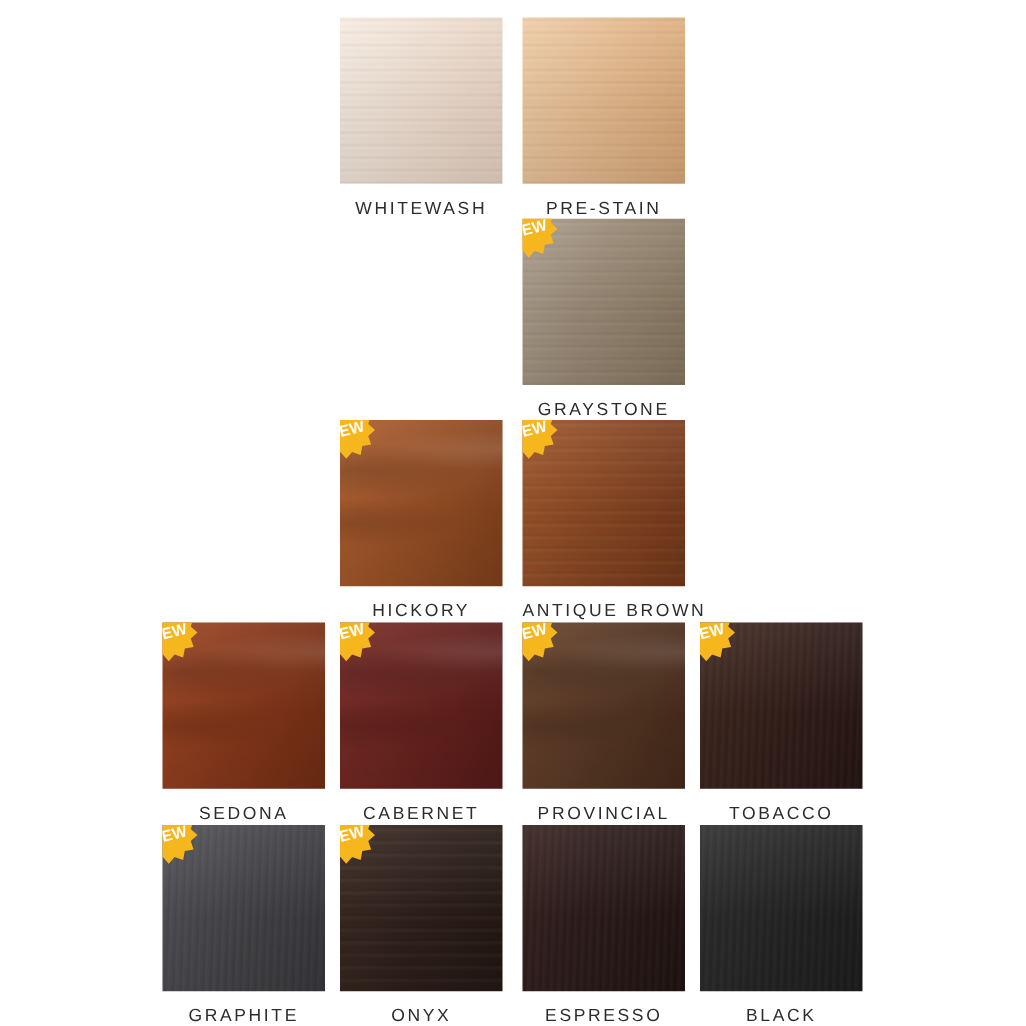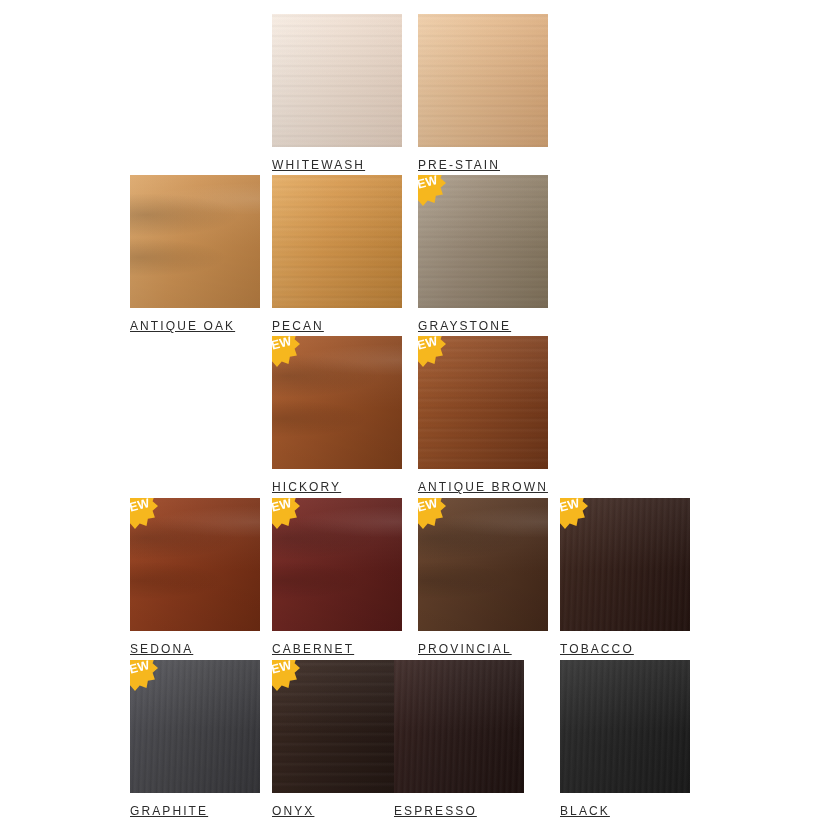--- a/index.html
+++ b/index.html
@@ -66,27 +66,27 @@
       rgba(255,255,255,0.03) 3px,
       rgba(0,0,0,0.00) 6px
     );
   }
   .swatch .grain.shade {
     background-image: linear-gradient(to bottom, rgba(255,255,255,0.07), rgba(0,0,0,0.06) 55%, rgba(0,0,0,0.10));
   }
 
   .label {
     margin-top: 11px;
-    font-size: 12px;
+    text-align: center;
+    font-size: 14px;
     letter-spacing: 2.1px;
     color: #2c2c2c;
     text-transform: uppercase;
     white-space: nowrap;
     font-weight: 400;
-    text-decoration: underline;
   }
 
   .badge {
     position: absolute;
     width: 48px;
     height: 48px;
     left: -19px;
     top: -16px;
     z-index: 5;
     pointer-events: auto;
@@ -111,34 +111,20 @@
       </div>
       <div class="label" style="color: rgb(44, 44, 44);">WHITEWASH</div>
     </div>
     <div class="swatch-cell" style="left: 418px; top: 14px;">
       <div class="swatch" style="width: 130px; height: 133px; background: linear-gradient(105deg, rgb(240, 206, 168) 0%, rgb(232, 190, 146) 42%, rgb(217, 168, 120) 100%);">
         <div class="grain horiz"></div>
         <div class="grain shade"></div>
       </div>
       <div class="label" style="color: rgb(44, 44, 44);">PRE-STAIN</div>
     </div>
-    <div class="swatch-cell" style="left: 130px; top: 175px;">
-      <div class="swatch" style="width: 130px; height: 133px; background: linear-gradient(105deg, rgb(220, 167, 106) 0%, rgb(206, 147, 84) 42%, rgb(184, 126, 66) 100%);">
-        <div class="grain cathedral"></div>
-        <div class="grain shade"></div>
-      </div>
-      <div class="label" style="color: rgb(44, 44, 44);">ANTIQUE OAK</div>
-    </div>
-    <div class="swatch-cell" style="left: 272px; top: 175px;">
-      <div class="swatch" style="width: 130px; height: 133px; background: linear-gradient(105deg, rgb(229, 172, 98) 0%, rgb(217, 154, 78) 42%, rgb(194, 133, 58) 100%);">
-        <div class="grain horiz"></div>
-        <div class="grain shade"></div>
-      </div>
-      <div class="label" style="color: rgb(44, 44, 44);">PECAN</div>
-    </div>
     <div class="swatch-cell" style="left: 418px; top: 175px;">
       <div class="swatch" style="width: 130px; height: 133px; background: linear-gradient(105deg, rgb(173, 160, 142) 0%, rgb(156, 140, 120) 42%, rgb(134, 119, 95) 100%);">
         <div class="grain horiz"></div>
         <div class="grain shade"></div>
         <div class="badge">
           <svg viewBox="0 0 48 48">
             <path d="M24.00,1.00 L28.71,6.42 L35.50,4.08 L36.87,11.13 L43.92,12.50 L41.58,19.29 L47.00,24.00 L41.58,28.71 L43.92,35.50 L36.87,36.87 L35.50,43.92 L28.71,41.58 L24.00,47.00 L19.29,41.58 L12.50,43.92 L11.13,36.87 L4.08,35.50 L6.42,28.71 L1.00,24.00 L6.42,19.29 L4.08,12.50 L11.13,11.13 L12.50,4.08 L19.29,6.42 Z" fill="#F6B71E"></path>
             <text class="badge-text" x="24" y="28.4" text-anchor="middle" transform="rotate(-14 24 24)">NEW</text>
           </svg>
         </div>
@@ -242,21 +228,21 @@
         <div class="grain shade"></div>
         <div class="badge">
           <svg viewBox="0 0 48 48">
             <path d="M24.00,1.00 L28.71,6.42 L35.50,4.08 L36.87,11.13 L43.92,12.50 L41.58,19.29 L47.00,24.00 L41.58,28.71 L43.92,35.50 L36.87,36.87 L35.50,43.92 L28.71,41.58 L24.00,47.00 L19.29,41.58 L12.50,43.92 L11.13,36.87 L4.08,35.50 L6.42,28.71 L1.00,24.00 L6.42,19.29 L4.08,12.50 L11.13,11.13 L12.50,4.08 L19.29,6.42 Z" fill="#F6B71E"></path>
             <text class="badge-text" x="24" y="28.4" text-anchor="middle" transform="rotate(-14 24 24)">NEW</text>
           </svg>
         </div>
       </div>
       <div class="label" style="color: rgb(44, 44, 44);">ONYX</div>
     </div>
-    <div class="swatch-cell" style="left: 394px; top: 660px;">
+    <div class="swatch-cell" style="left: 418px; top: 660px;">
       <div class="swatch" style="width: 130px; height: 133px; background: linear-gradient(105deg, rgb(56, 35, 32) 0%, rgb(44, 28, 26) 42%, rgb(31, 18, 16) 100%);">
         <div class="grain streaks"></div>
         <div class="grain shade"></div>
       </div>
       <div class="label" style="color: rgb(44, 44, 44);">ESPRESSO</div>
     </div>
     <div class="swatch-cell" style="left: 560px; top: 660px;">
       <div class="swatch" style="width: 130px; height: 133px; background: linear-gradient(105deg, rgb(47, 47, 47) 0%, rgb(38, 38, 38) 42%, rgb(28, 28, 28) 100%);">
         <div class="grain streaks"></div>
         <div class="grain shade"></div>

